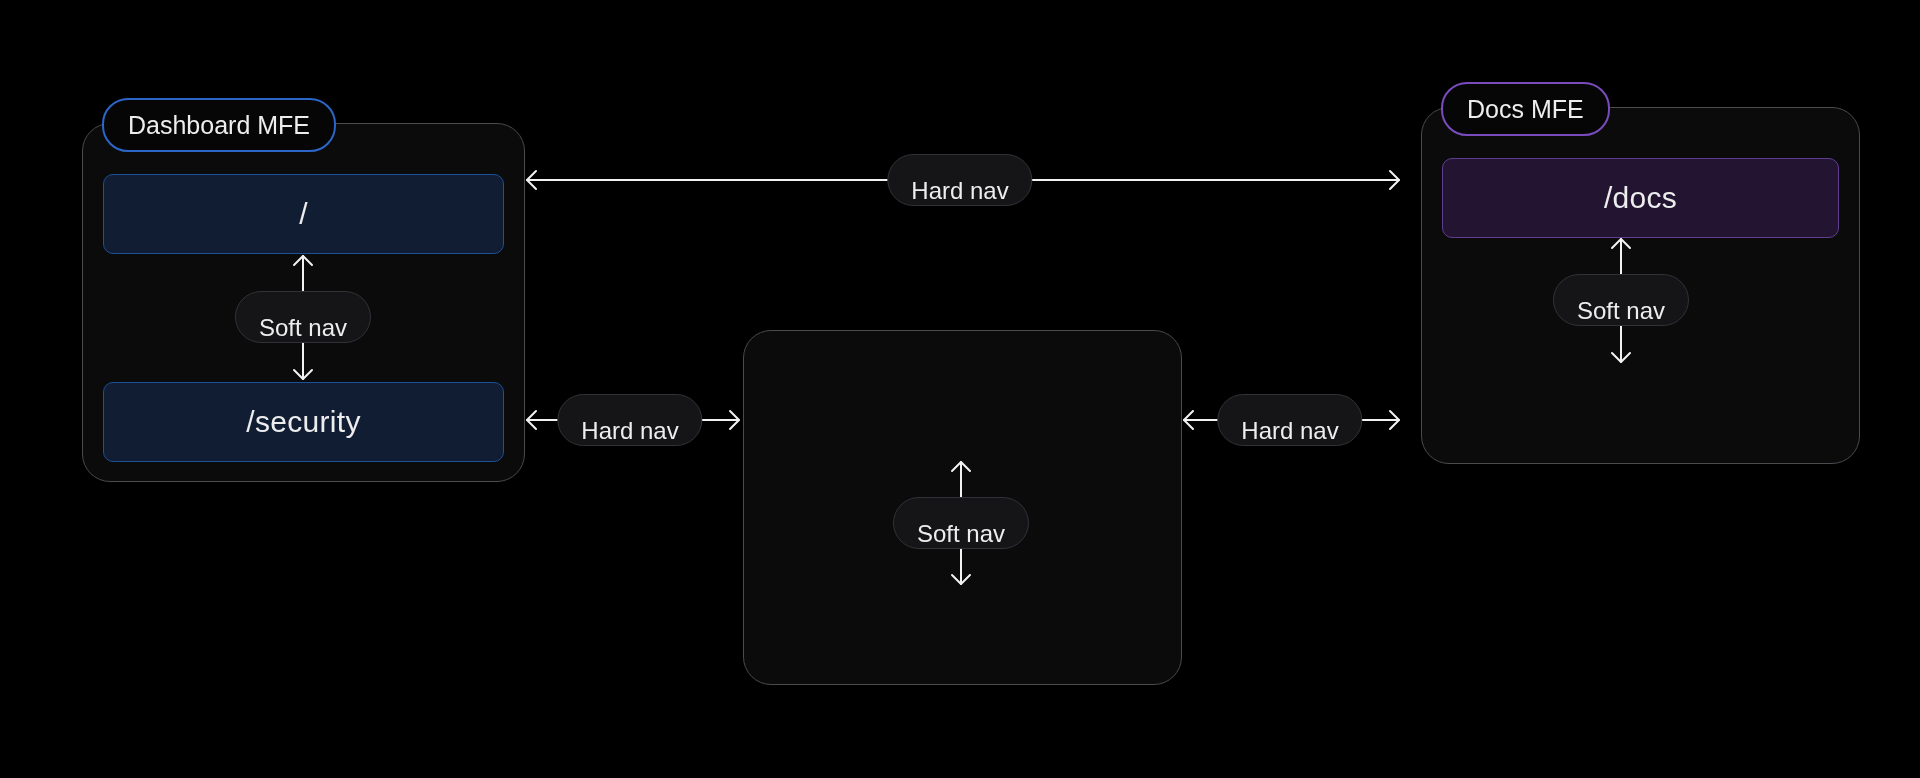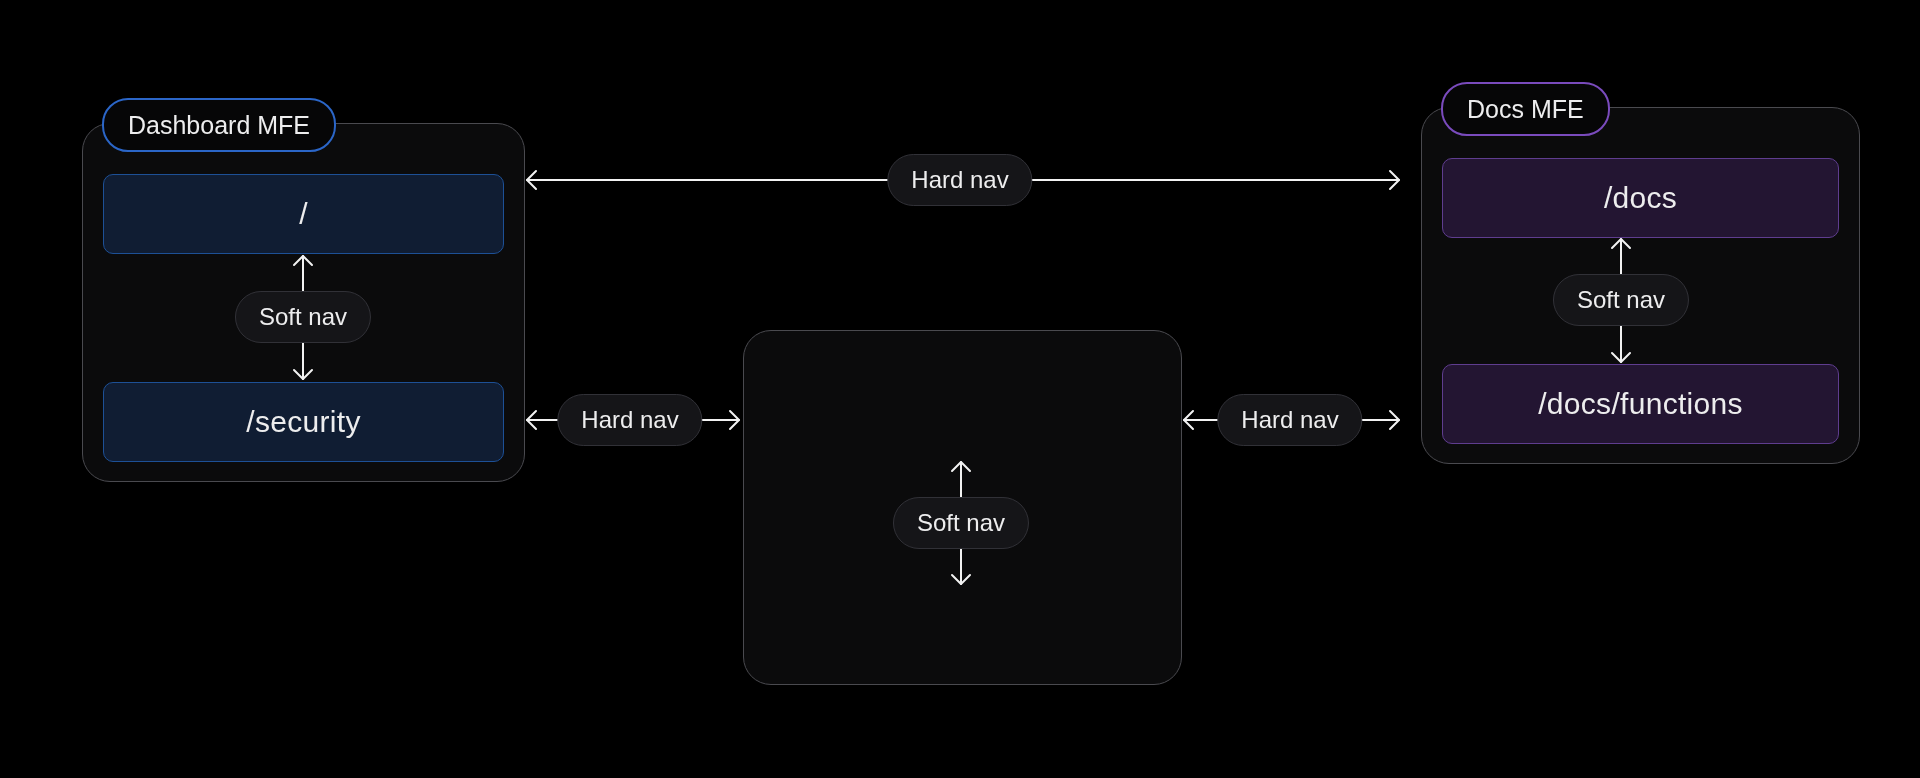--- a/index.html
+++ b/index.html
@@ -93,21 +93,21 @@
     stroke-linecap: round;
     stroke-linejoin: round;
   }
 
   
   .navpill {
     position: absolute;
     transform: translate(-50%, -50%);
     height: 50px;
     display: inline-flex;
-    align-items: center;
+    align-items: flex-end;
     padding: 0 23px;
     border-radius: 26px;
     background: var(--nav-pill-fill, #151518);
     border: 1px solid var(--nav-pill-border, #2f2f35);
     color: var(--text, #ededee);
     font-size: 24px;
     white-space: nowrap;
     z-index: 3;
   }
   .navpill.hard-top    { left: 960px;  top: 180px; }
@@ -176,23 +176,20 @@
   <section class="group dashboard">
   </section>
 
   <section class="group docs">
     <div class="tag">
       <span>Docs MFE</span>
     </div>
     <div class="route top">
       <span>/docs</span>
     </div>
-    <div class="route bottom">
-      <span>/docs/functions</span>
-    </div>
   </section>
 
   <div class="navpill hard-top">
     <span>Hard nav</span>
   </div>
   <div class="navpill hard-left">
     <span>Hard nav</span>
   </div>
   <div class="navpill hard-right">
     <span>Hard nav</span>

